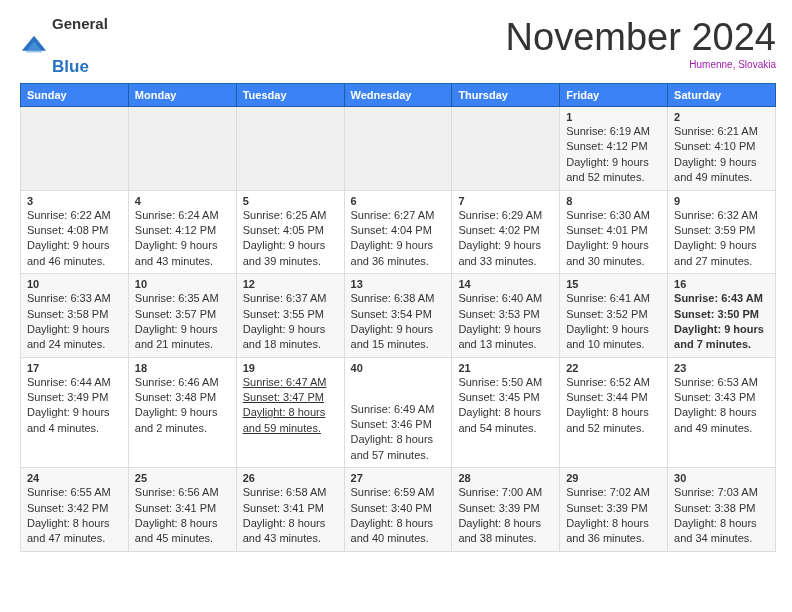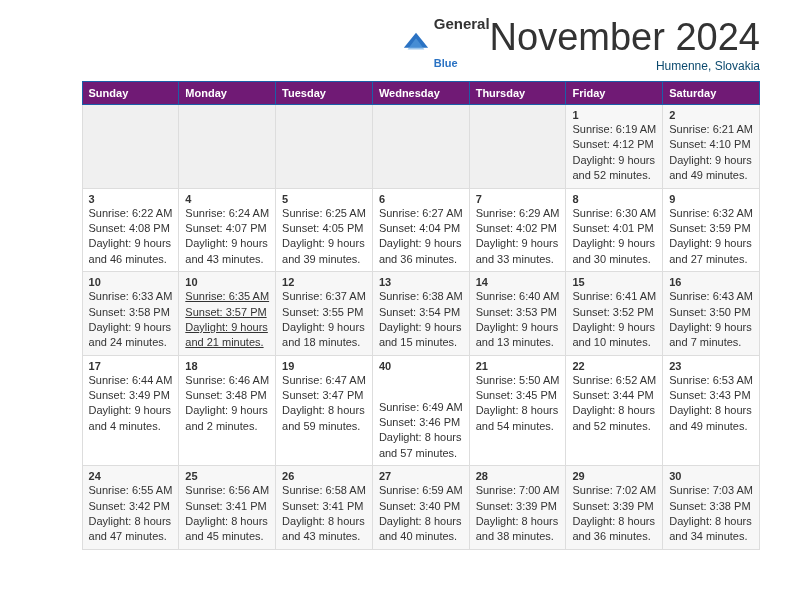--- a/index.html
+++ b/index.html
@@ -6,24 +6,23 @@
     body {
       font-family: Arial, sans-serif;
       background: #fff;
       width: 792px;
       height: 612px;
       overflow: hidden;
     }
     .page {
       width: 792px;
       height: 520px;
-      padding: 16px 32px 10px 20px;
+      padding: 16px 16px 10px 20px;
       display: flex;
       flex-direction: column;
-      align-items: flex-end;
     }
     .header {
       display: flex;
       justify-content: space-between;
       align-items: flex-start;
       margin-bottom: 8px;
     }
     .logo {
       display: flex;
       align-items: center;
@@ -33,53 +32,53 @@
       display: flex;
       flex-direction: column;
       line-height: 1;
     }
     .logo-general {
       font-size: 15px;
       font-weight: bold;
       color: #333;
     }
     .logo-blue {
-      font-size: 11px;
+      font-size: 17px;
       font-weight: bold;
       color: #2a72c3;
       margin-top: 27px;
     }
     .logo-icon {
       width: 28px;
       height: 28px;
     }
     .title-block {
       text-align: right;
     }
     .month-title {
       font-size: 38px;
       font-weight: normal;
       color: #333;
     }
     .location {
-      font-size: 12px;
-      color: #0c4a6e;
+      font-size: 10px;
+      color: #a21caf;
     }
     .calendar {
       flex: 1;
       display: flex;
       flex-direction: column;
     }
     table {
       width: 100%;
       border-collapse: collapse;
       flex: 1;
     }
     thead tr th {
-      background-color: #701a75;
+      background-color: #3b82f6;
       color: #fff;
       font-size: 11px;
       font-weight: bold;
       padding: 5px 6px;
       text-align: left;
       border: 1px solid #1a5fa8;
     }
     tbody tr td {
       vertical-align: top;
       padding: 4px 6px;
@@ -170,21 +169,21 @@
             <td>
               <span class="day-num">3</span>
               <div class="day-info" style="white-space: pre-line;">Sunrise: 6:22 AM
 Sunset: 4:08 PM
 Daylight: 9 hours
 and 46 minutes.</div>
             </td>
             <td>
               <span class="day-num">4</span>
               <div class="day-info" style="white-space: pre-line;">Sunrise: 6:24 AM
-Sunset: 4:07 PM
+Sunset: 4:12 PM
 Daylight: 9 hours
 and 43 minutes.</div>
             </td>
             <td>
               <span class="day-num">5</span>
               <div class="day-info" style="white-space: pre-line;">Sunrise: 6:25 AM
 Sunset: 4:05 PM
 Daylight: 9 hours
 and 39 minutes.</div>
             </td>
@@ -220,21 +219,21 @@
           <tr>
             <td>
               <span class="day-num">10</span>
               <div class="day-info" style="white-space: pre-line;">Sunrise: 6:33 AM
 Sunset: 3:58 PM
 Daylight: 9 hours
 and 24 minutes.</div>
             </td>
             <td>
               <span class="day-num">10</span>
-              <div class="day-info" style="white-space: pre-line; text-decoration: underline;">Sunrise: 6:35 AM
+              <div class="day-info" style="white-space: pre-line;">Sunrise: 6:35 AM
 Sunset: 3:57 PM
 Daylight: 9 hours
 and 21 minutes.</div>
             </td>
             <td>
               <span class="day-num">12</span>
               <div class="day-info" style="white-space: pre-line;">Sunrise: 6:37 AM
 Sunset: 3:55 PM
 Daylight: 9 hours
 and 18 minutes.</div>
@@ -255,21 +254,21 @@
             </td>
             <td>
               <span class="day-num">15</span>
               <div class="day-info" style="white-space: pre-line;">Sunrise: 6:41 AM
 Sunset: 3:52 PM
 Daylight: 9 hours
 and 10 minutes.</div>
             </td>
             <td>
               <span class="day-num">16</span>
-              <div class="day-info" style="white-space: pre-line;">Sunrise: 6:43 AM
+              <div class="day-info" style="white-space: pre-line; font-weight: bold;">Sunrise: 6:43 AM
 Sunset: 3:50 PM
 Daylight: 9 hours
 and 7 minutes.</div>
             </td>
           </tr>
           <tr>
             <td>
               <span class="day-num">17</span>
               <div class="day-info" style="white-space: pre-line;">Sunrise: 6:44 AM
 Sunset: 3:49 PM
@@ -278,21 +277,21 @@
             </td>
             <td>
               <span class="day-num">18</span>
               <div class="day-info" style="white-space: pre-line;">Sunrise: 6:46 AM
 Sunset: 3:48 PM
 Daylight: 9 hours
 and 2 minutes.</div>
             </td>
             <td>
               <span class="day-num">19</span>
-              <div class="day-info" style="white-space: pre-line;">Sunrise: 6:47 AM
+              <div class="day-info" style="white-space: pre-line; text-decoration: underline;">Sunrise: 6:47 AM
 Sunset: 3:47 PM
 Daylight: 8 hours
 and 59 minutes.</div>
             </td>
             <td>
               <span class="day-num">40</span>
               <div class="day-info" style="white-space: pre-line; margin-top: 28px;">Sunrise: 6:49 AM
 Sunset: 3:46 PM
 Daylight: 8 hours
 and 57 minutes.</div>

